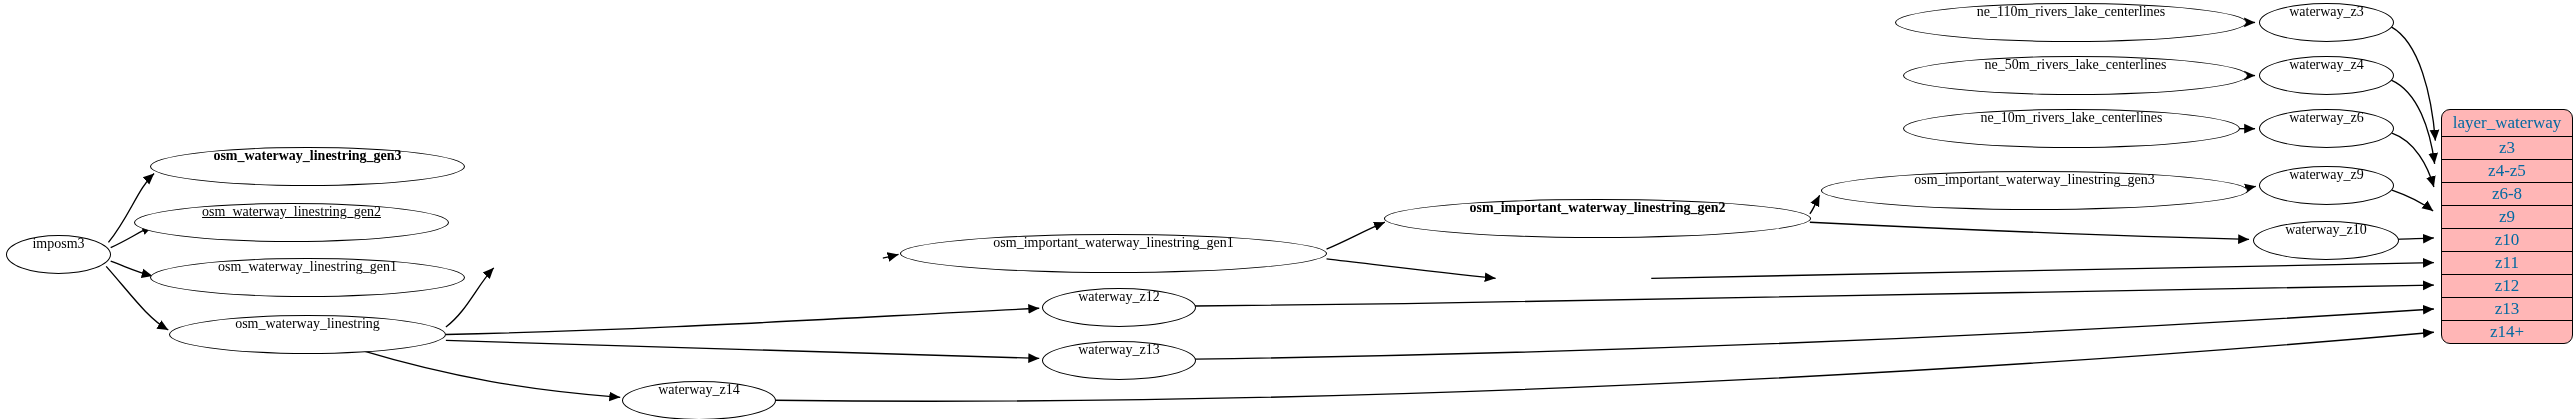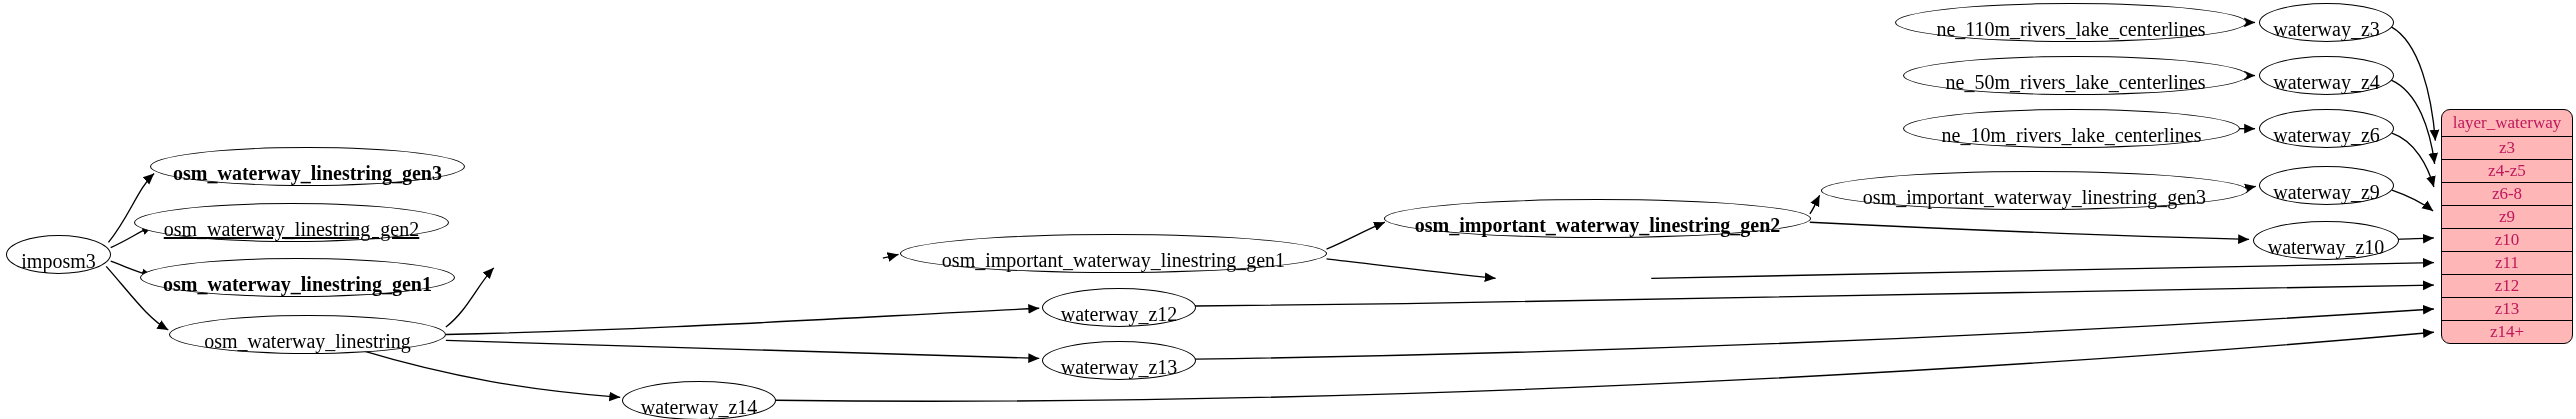--- a/index.html
+++ b/index.html
@@ -11,37 +11,37 @@
     overflow:hidden;
   }
   #edges{position:absolute;left:0;top:0;z-index:0;}
   .node{
     position:absolute;
     z-index:1;
     box-sizing:border-box;
     background:#ffffff;
     border:1.5px solid #000000;
     border-radius:50%;
-    display:flex;align-items:flex-end;justify-content:center;
-    font-size:20px;color:#000000;white-space:nowrap;
+    display:flex;align-items:flex-start;justify-content:center;
+    font-size:14px;color:#000000;white-space:nowrap;
   }
   .record{
     position:absolute;
     z-index:1;
     box-sizing:border-box;
     background:#ffb6b6;
     border:1.5px solid #000000;
     border-radius:9px;
     overflow:hidden;
   }
   .rec-cell{
     box-sizing:border-box;
     height:23px;
     display:flex;align-items:center;justify-content:center;
-    font-size:17px;color:#be185d;white-space:nowrap;
+    font-size:17px;color:#0369a1;white-space:nowrap;
     border-top:1.1px solid #000000;
   }
   .rec-header{height:25.5px;border-top:none;}
 </style>
 </head>
 <body>
 
 <div id="canvas">
 
   <svg id="edges" width="2576" height="419" viewBox="0 0 3439 560">
@@ -83,21 +83,21 @@
   <div class="node" style="left:6px;top:235px;width:105px;height:39px;">
     <span>imposm3</span>
   </div>
 
   <div class="node" style="left:150px;top:147px;width:315px;height:39px;font-weight:bold;">
     <span>osm_waterway_linestring_gen3</span>
   </div>
   <div class="node" style="left:134px;top:203px;width:315px;height:39px;text-decoration:underline;">
     <span>osm_waterway_linestring_gen2</span>
   </div>
-  <div class="node" style="left:140px;top:258px;width:315px;height:39px;font-weight:bold;">
+  <div class="node" style="left:150px;top:258px;width:315px;height:39px;">
     <span>osm_waterway_linestring_gen1</span>
   </div>
   <div class="node" style="left:169px;top:315px;width:277px;height:39px;">
     <span>osm_waterway_linestring</span>
   </div>
 
   <div class="node" style="left:900px;top:234px;width:427px;height:39px;">
     <span>osm_important_waterway_linestring_gen1</span>
   </div>
   <div class="node" style="left:1384px;top:199px;width:427px;height:39px;font-weight:bold;">

